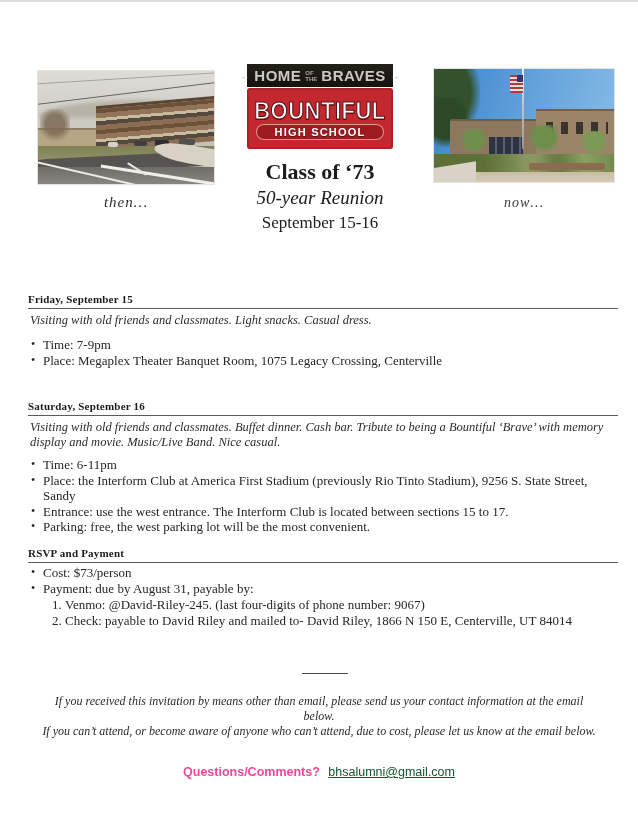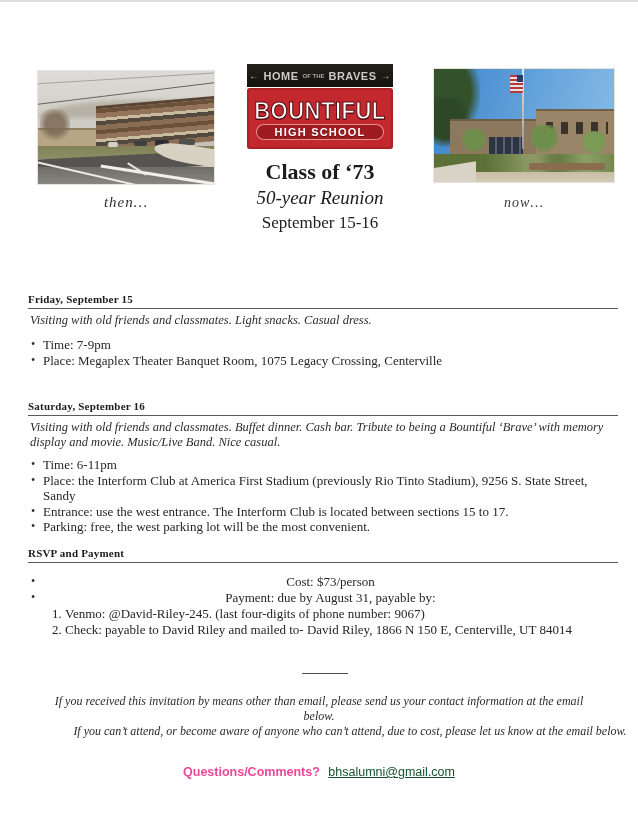--- a/index.html
+++ b/index.html
@@ -88,21 +88,21 @@
   #caption-then { left: 37px; top: 194px; width: 178px; }
   #caption-now { left: 433px; top: 195px; width: 182px; font-size: 14px; color: #3a3a3a; }
 
   
   .logo { position: absolute; left: 247px; top: 64px; width: 146px; }
   .logo-banner {
     height: 23px; background: linear-gradient(180deg,#232019,#15130e);
     display: flex; align-items: center; justify-content: center; gap: 4px;
     color: #c9c9c6; font-family: "Liberation Sans", sans-serif; font-weight: bold;
   }
-  .banner-word { font-size: 11px; letter-spacing: .5px; }
+  .banner-word { font-size: 15px; letter-spacing: .5px; }
   .banner-small { font-size: 6px; color: #a8a8a4; }
   .banner-arrow { font-size: 10px; color: #bdbdb9; line-height: 1; }
   .banner-arrow.left { transform: scaleX(-1); }
   .logo-red {
     margin-top: 1px; height: 61px; background: #c2282e; border-radius: 3px;
     box-shadow: inset 0 0 0 2px rgba(130,20,24,.35);
     display: flex; flex-direction: column; align-items: center; justify-content: center;
   }
   .logo-title {
     font-family: "Liberation Sans", sans-serif; font-weight: bold;
@@ -132,39 +132,39 @@
   .section h2 {
     font-size: 11px; font-weight: bold; color: #1b1b1b; letter-spacing: .2px;
     border-bottom: 1.5px solid #5a5a5a; padding-bottom: 3px;
   }
   .section .desc {
     font-style: italic; font-size: 12.5px; line-height: 15px;
     color: #2c2c2c; margin: 4px 0 0 2px; width: 586px;
   }
   .section ul { list-style: none; margin: 9px 0 0 2px; }
   #section-saturday ul { margin-top: 7px; }
-  #section-rsvp ul { margin-top: 11px; text-align: center; }
+  #section-rsvp ul { margin-top: 2px; }
   .section li {
     position: relative; font-size: 13px; line-height: 15.5px;
     padding-left: 13px; color: #262626;
   }
   .section li::before { content: "•"; position: absolute; left: 1px; top: 0; font-size: 12px; color: #262626; }
   .pay-options { margin: 1px 0 0 24px; }
   .pay-row { font-size: 13px; line-height: 15.5px; color: #262626; display: flex; }
   .pay-num { width: 13px; flex: 0 0 13px; }
   .pay-or { font-size: 13px; line-height: 15px; margin: 0 0 0 37px; color: #262626; }
 
   
   .divider { position: absolute; left: 302px; top: 673px; width: 46px; border-top: 1.5px solid #4c4c4c; }
   .footnote {
     position: absolute; left: 40px; width: 558px; text-align: center;
     font-style: italic; font-size: 12px; color: #2a2a2a;
   }
   #footnote-1 { top: 694px; }
-  #footnote-2 { top: 724px; margin-left: 31px; }
+  #footnote-2 { top: 724px; }
   .contact-line {
     position: absolute; left: 0; top: 765px; width: 638px; text-align: center;
     font-family: "Liberation Sans", sans-serif; font-size: 12.5px;
   }
   .contact-label { font-weight: bold; color: #ec4899; }
   .contact-email { color: #14532d; text-decoration: underline; margin-left: 5px; }
 </style>
 </head>
 <body>
 

